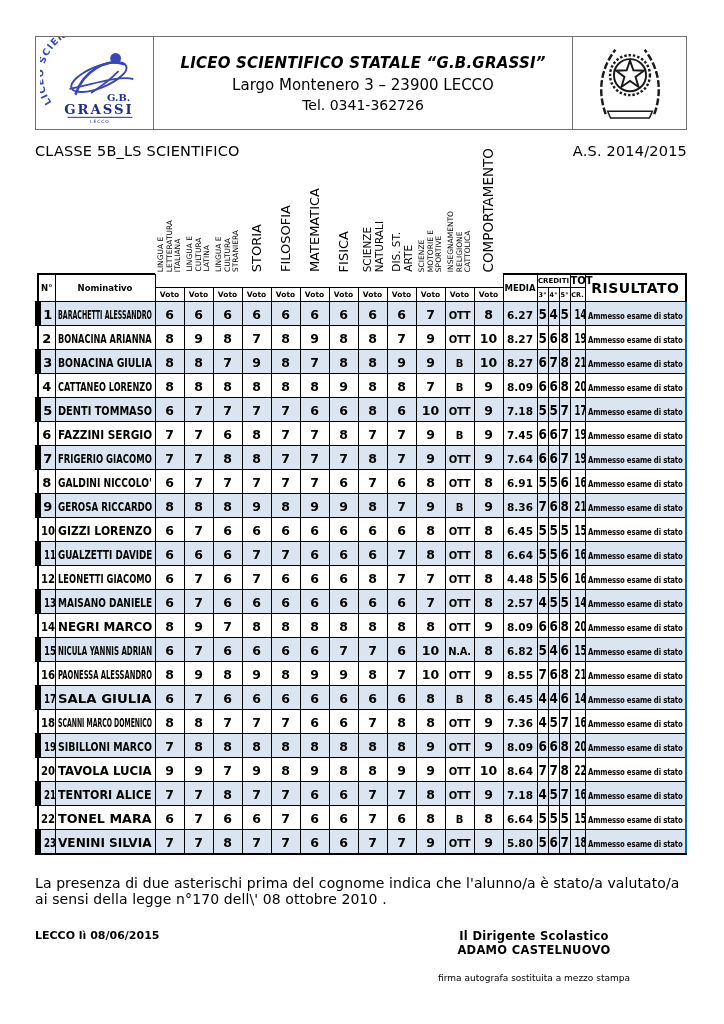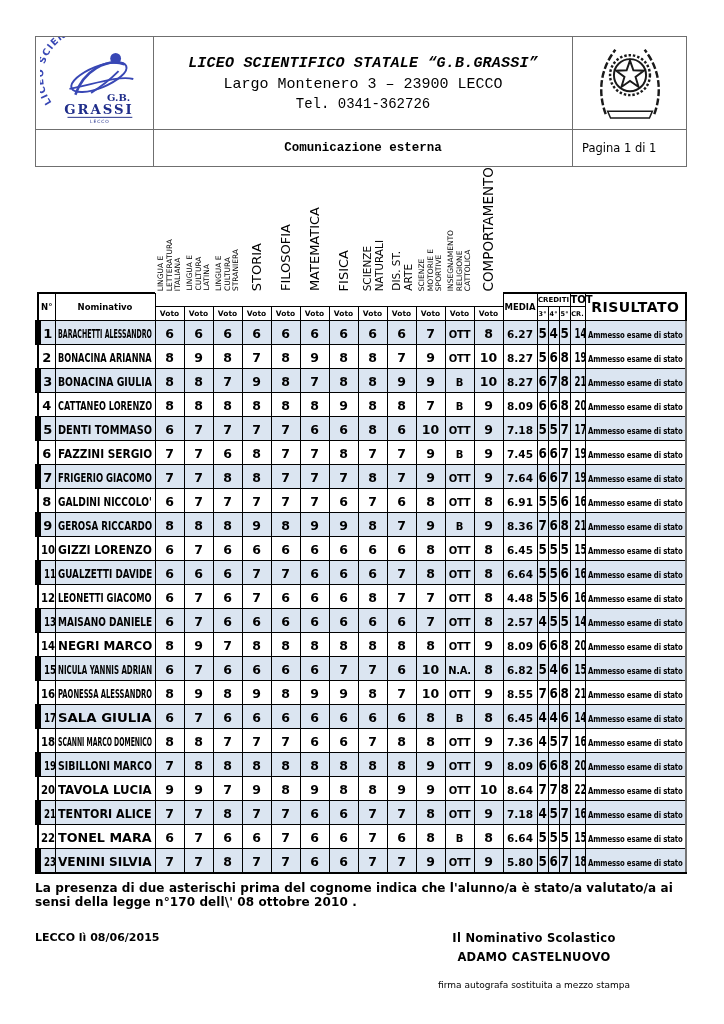--- a/index.html
+++ b/index.html
@@ -3,21 +3,21 @@
 <meta charset="utf-8">
 <style>
   html,body{margin:0;padding:0;background:#ffffff;}
   .page{width:724px;height:1024px;box-sizing:border-box;background:#fff;position:relative;
         padding:36px 37px 0 35px;font-family:"DejaVu Sans","Liberation Sans",sans-serif;color:#000;}
 
   
   table.doc-header{width:100%;border-collapse:collapse;table-layout:fixed;}
   table.doc-header td{border:1px solid #6f6f6f;padding:0;vertical-align:middle;}
   .dh-logo{width:117px;height:90px;text-align:center;}
-  .dh-center{text-align:center;font-family:Liberation Mono, monospace;}
+  .dh-center{text-align:center;}
   .dh-right{width:113px;text-align:center;}
   .school-name{font-size:15px;font-weight:bold;font-style:italic;letter-spacing:.2px;}
   .school-address{font-size:15px;margin-top:4px;}
   .school-phone{font-size:14px;margin-top:3px;}
   .dh-row2 td{height:36px;}
   .doc-type{font-size:12.5px;font-weight:bold;}
   .page-info{font-size:11.5px;text-align:left;padding-left:9px !important;}
 
   
   .title-block{margin-top:13px;font-size:14.5px;letter-spacing:.2px;}
@@ -25,21 +25,21 @@
   .year{margin-left:auto;}
 
   
   #grades-table{width:100%;border-collapse:collapse;table-layout:fixed;margin-top:2px;}
   #grades-table th,#grades-table td{border:1px solid #000;padding:0;text-align:center;vertical-align:middle;}
   #grades-table th{font-weight:bold;background:#fff;}
   .thick-top{border-top:2px solid #000 !important;}
   .first-col{border-left:2px solid #000 !important;}
   .last-col{border-right:2px solid #000 !important;}
   #grades-table tbody td:first-child{border-left:2px solid #000;}
-  #grades-table tbody td:last-child{border-right:2px solid #737373;}
+  #grades-table tbody td:last-child{border-right:2px solid #0369a1;}
   #grades-table tbody tr:last-child td{border-bottom:2px solid #000;}
   #grades-table tbody tr.shade td{background:#dbe5f1;}
   #grades-table tbody tr.shade td:first-child{border-left:6px solid #000;}
   #grades-table .toprow td{border:none;height:112px;position:relative;background:#fff;}
   .subject-label{position:absolute;bottom:2px;left:50%;transform:translateX(-50%) rotate(180deg);
                  writing-mode:vertical-rl;white-space:pre-line;line-height:1.18;text-align:left;color:#000;}
   .vh1{border:none !important;height:12px;}
   .hnum,.hname{font-size:8.5px;}
   .hvoto{font-size:7.5px;height:13px;}
   .hmedia{font-size:8.5px;}
@@ -54,26 +54,26 @@
   .namecell{text-align:left !important;}
   .namecell .fit{font-size:13px;font-weight:bold;margin-left:2px;transform-origin:left center;}
   .votecell .fit{font-size:12.5px;font-weight:bold;}
   .votecell .txt{font-size:10px;letter-spacing:-.3px;}
   .mediacell .fit{font-size:10.5px;font-weight:bold;}
   .creditcell .fit,.totcell .fit{font-size:13.5px;font-weight:bold;}
   .resultcell{text-align:left !important;}
   .resultcell .fit{font-size:9.5px;font-weight:bold;margin-left:2px;transform-origin:left center;letter-spacing:-.2px;}
 
   
-  .footnote{margin-top:7px;font-size:12px;letter-spacing:.1px;font-weight:bold;}
+  .footnote{margin-top:20px;font-size:14px;letter-spacing:.1px;}
   .bottom-row{display:flex;margin-top:22px;}
   .place-date{font-size:11px;font-weight:bold;}
   .sig-block{margin-left:auto;margin-right:28px;width:250px;text-align:center;}
   .sig-role,.sig-name{font-size:11.5px;font-weight:bold;letter-spacing:.3px;}
-  .sig-name{margin-top:5px;}
+  .sig-name{}
   .sig-small{margin-top:15px;font-size:9px;line-height:1.4;}
 </style>
 </head>
 <body>
 
 <div class="page">
 
   <table class="doc-header">
     <tbody>
         <tr>
@@ -105,29 +105,28 @@
         <svg width="72" height="84" viewBox="0 0 74 84">
           <circle cx="37" cy="36" r="20.5" fill="none" stroke="#1a1a1a" stroke-width="2.5" stroke-dasharray="2.5 2"></circle>
           <circle cx="37" cy="36" r="16.5" fill="none" stroke="#1a1a1a" stroke-width="2"></circle>
           <path d="M37 21 L40.5 31 L51.3 31.4 L42.7 37.8 L45.8 48.1 L37 42 L28.2 48.1 L31.3 37.8 L22.7 31.4 L33.5 31 Z" fill="#ffffff" stroke="#1a1a1a" stroke-width="2"></path>
           <path d="M12 76 C 4 54, 6 30, 22 10" fill="none" stroke="#1a1a1a" stroke-width="2.5" stroke-dasharray="7 2.5"></path>
           <path d="M62 76 C 70 54, 68 30, 52 10" fill="none" stroke="#1a1a1a" stroke-width="2.5" stroke-dasharray="7 2.5"></path>
           <path d="M14 73 L60 73 L57 80 L17 80 Z" fill="none" stroke="#1a1a1a" stroke-width="1.5"></path>
         </svg>
       </td>
     </tr>
-    <tr class="dh-row2">
-      <td></td>
-      <td class="dh-center doc-type">Comunicazione esterna</td>
-      <td class="page-info">Pagina 1 di 1</td>
-    </tr>
   </tbody>
     </table>
 
   <div class="title-block">
+    <div class="title-line2">
+      <span>CLASSE 5B_LS SCIENTIFICO</span>
+      <span class="year">A.S. 2014/2015</span>
+    </div>
   </div>
 
   <table id="grades-table">
       <colgroup>
         <col style="width: 17px;">
         <col style="width: 100px;">
         <col style="width: 29px;">
         <col style="width: 29px;">
         <col style="width: 29px;">
         <col style="width: 29px;">
@@ -745,21 +744,21 @@
           <td class="totcell"><span class="fit" style="transform: scaleX(0.631579);">18</span></td>
           <td class="resultcell"><span class="fit stretch" style="transform: scaleX(0.730769);">Ammesso esame di stato</span></td>
         </tr>
       </tbody>
     </table>
 
   <div class="footnote">La presenza di due asterischi prima del cognome indica che l'alunno/a è stato/a valutato/a ai sensi della legge n°170 dell\' 08 ottobre 2010 .</div>
   <div class="bottom-row">
     <div class="place-date">LECCO lì 08/06/2015</div>
     <div class="sig-block">
-      <div class="sig-role">Il Nominativo Scolastico</div>
+      <div class="sig-role">Il Dirigente Scolastico</div>
       <div class="sig-name">ADAMO CASTELNUOVO</div>
       <div class="sig-small">
         <div>firma autografa sostituita a mezzo stampa</div>
 
       </div>
     </div>
   </div>
 </div>
 
 </body></html>

